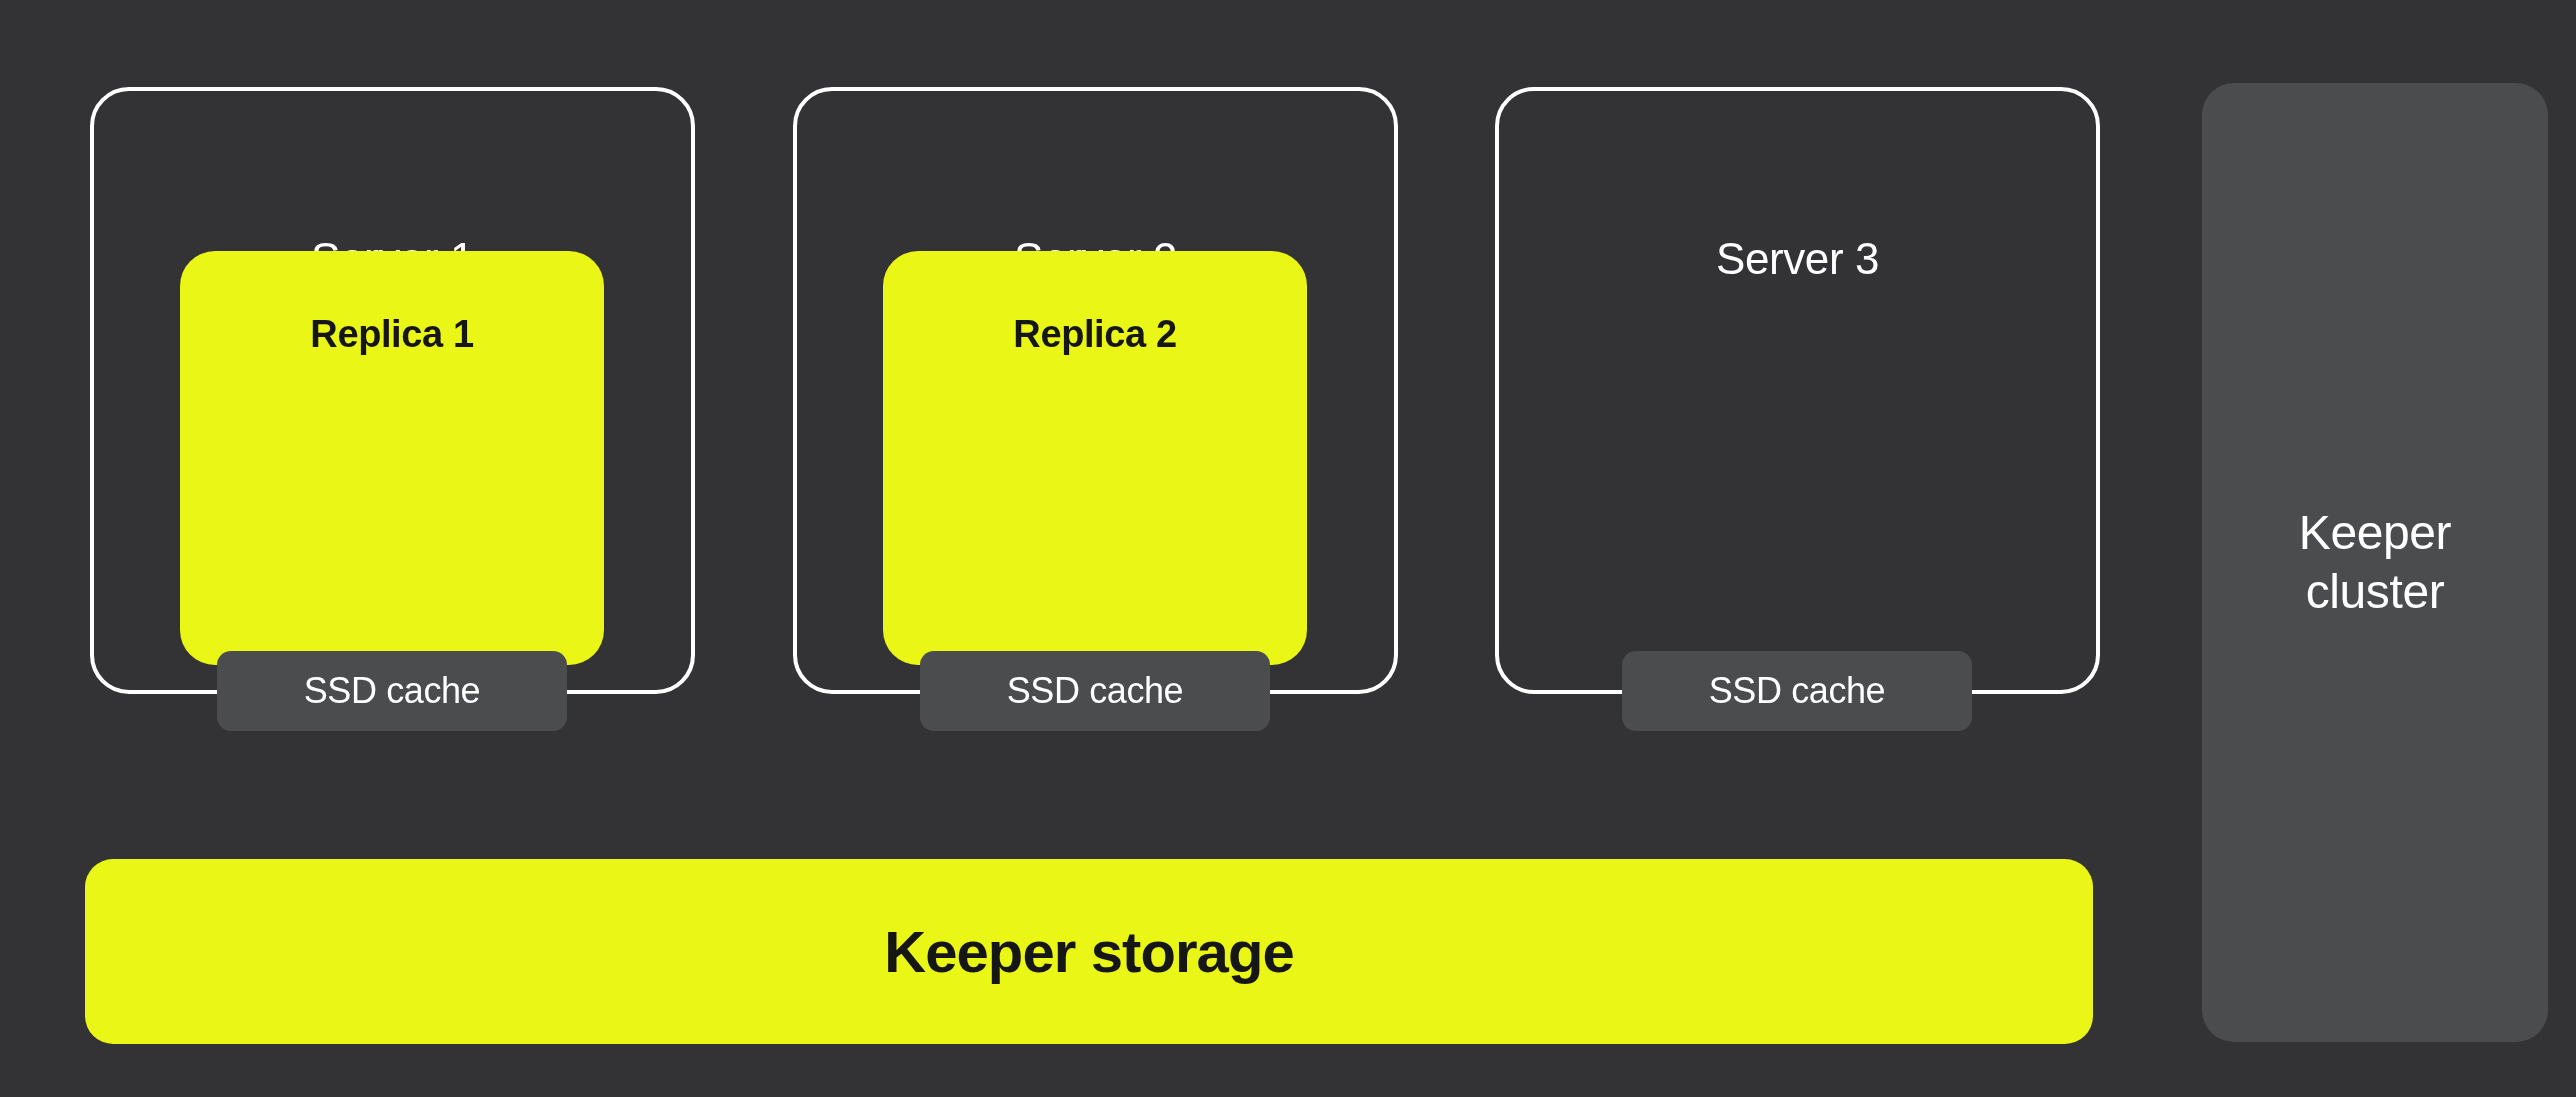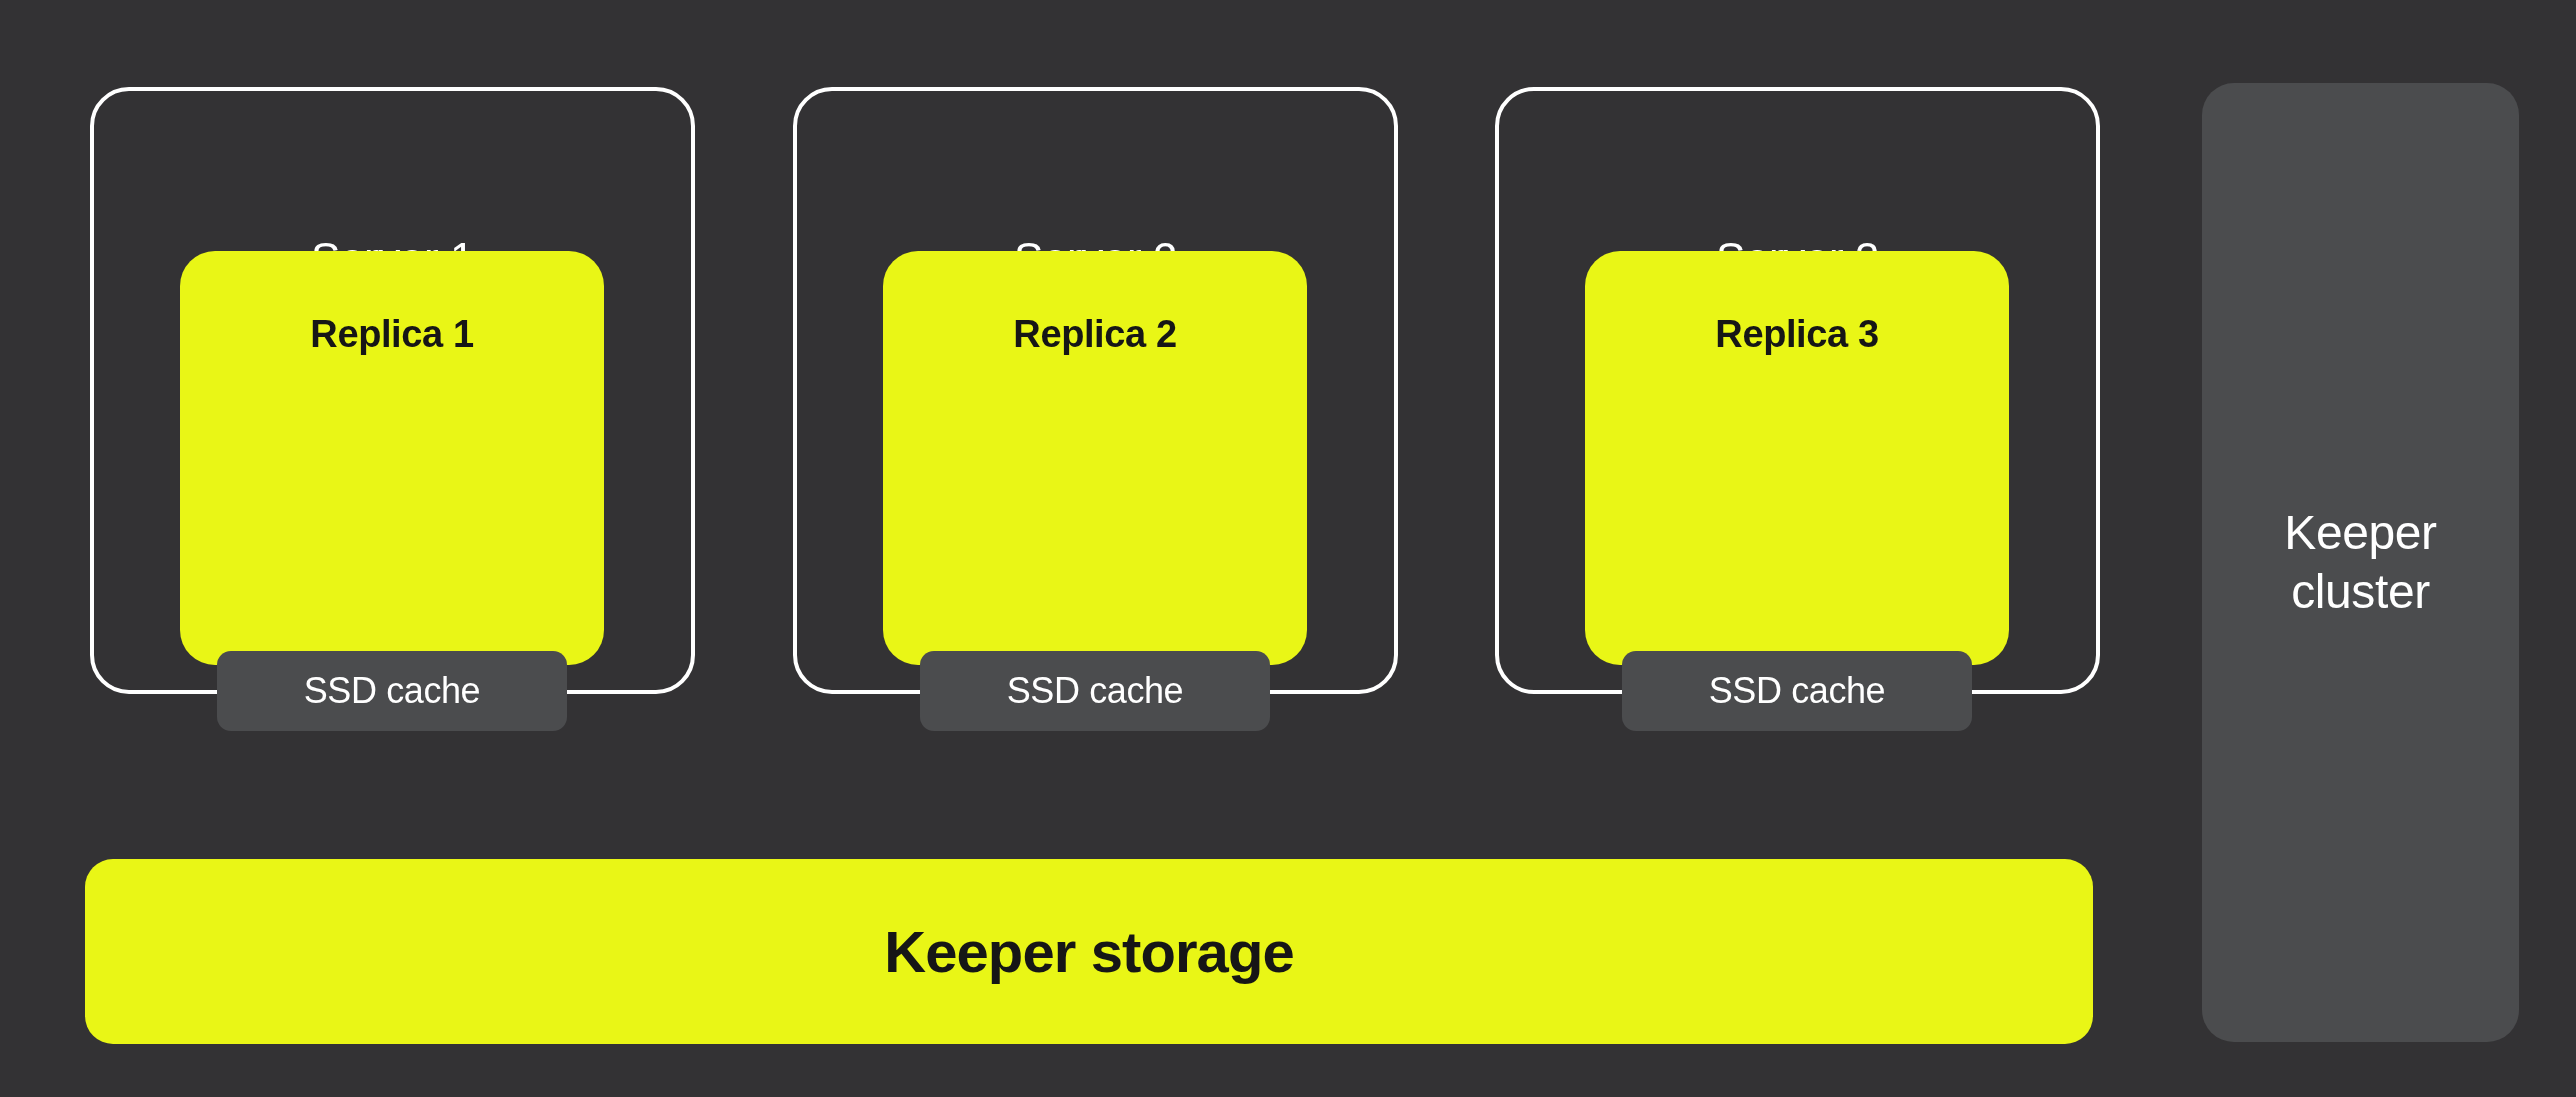--- a/index.html
+++ b/index.html
@@ -74,21 +74,21 @@
     border-radius: 28px;
     display: flex; align-items: center; justify-content: center;
   }
   .object-storage-label {
     color: var(--label-black);
     font-size: 58px; line-height: 1; font-weight: 700;
     letter-spacing: -0.9px;
   }
   .keeper-box {
     position: absolute; left: 2190px; top: 71px;
-    width: 317px; height: 959px;
+    width: 346px; height: 959px;
     background: var(--card-gray);
     border-radius: 32px;
     display: flex; align-items: center; justify-content: center;
   }
   .keeper-label {
     display: block; width: 265px;
     text-align: center;
     color: var(--border-white);
     font-size: 48px; line-height: 1.22; font-weight: 500;
     letter-spacing: -0.4px;
@@ -120,23 +120,20 @@
     </div>
     <div class="ssd-badge">
       <span class="ssd-label">SSD cache</span>
     </div>
   </div>
 
   <div class="server-group pos-2">
     <div class="server-box">
       <div class="server-label">Server 3</div>
     </div>
-    <div class="replica-box">
-      <div class="replica-label">Replica 3</div>
-    </div>
     <div class="ssd-badge">
       <span class="ssd-label">SSD cache</span>
     </div>
   </div>
 
   <div class="object-storage">
     <span class="object-storage-label">Keeper storage</span>
   </div>
 
   <div class="keeper-box">

